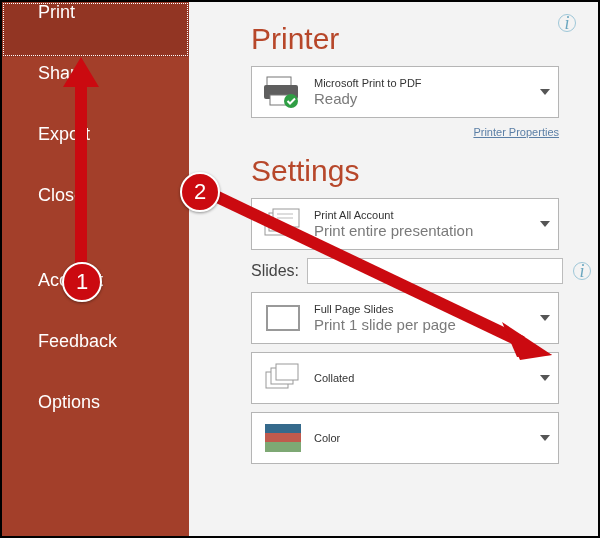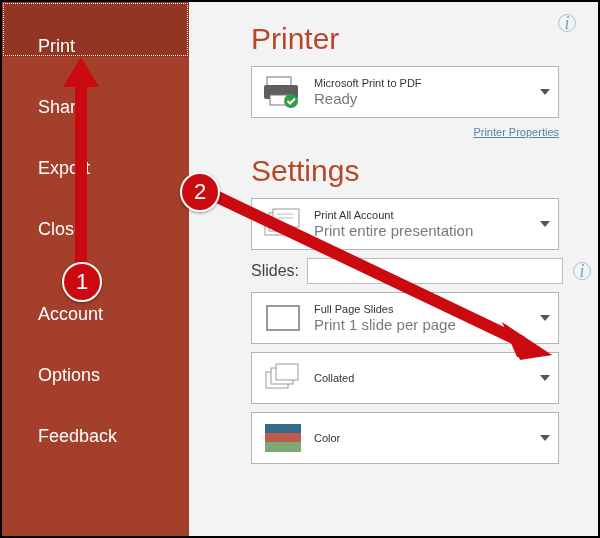--- a/index.html
+++ b/index.html
@@ -19,21 +19,21 @@
   
   .sidebar {
     position: absolute;
     left: 0; top: 0;
     width: 187px; height: 100%;
     background: #a33f2a;
   }
   .sidebar-item {
     height: 55px;
     display: flex;
-    align-items: flex-end;
+    align-items: flex-start;
     padding-left: 36px;
     color: #fff;
     font-size: 18px;
     cursor: pointer;
     margin-bottom: 6px;
   }
   .sidebar-item.selected {
     background: #923523;
     outline: 1px dotted #fff;
     outline-offset: -2px;
@@ -177,24 +177,24 @@
       <span>Export</span>
     </div>
     <div class="sidebar-item">
       <span>Close</span>
     </div>
     <div style="height:24px"></div>
     <div class="sidebar-item">
       <span>Account</span>
     </div>
     <div class="sidebar-item">
+      <span>Feedback</span>
+    </div>
+    <div class="sidebar-item">
       <span>Options</span>
-    </div>
-    <div class="sidebar-item">
-      <span>Feedback</span>
     </div>
   </div>
 
   <div class="panel">
 
     <div class="info-icon" style="top:12px; right:22px;">i</div>
 
     <div class="section-title">Printer</div>
 
     <div class="combo">

